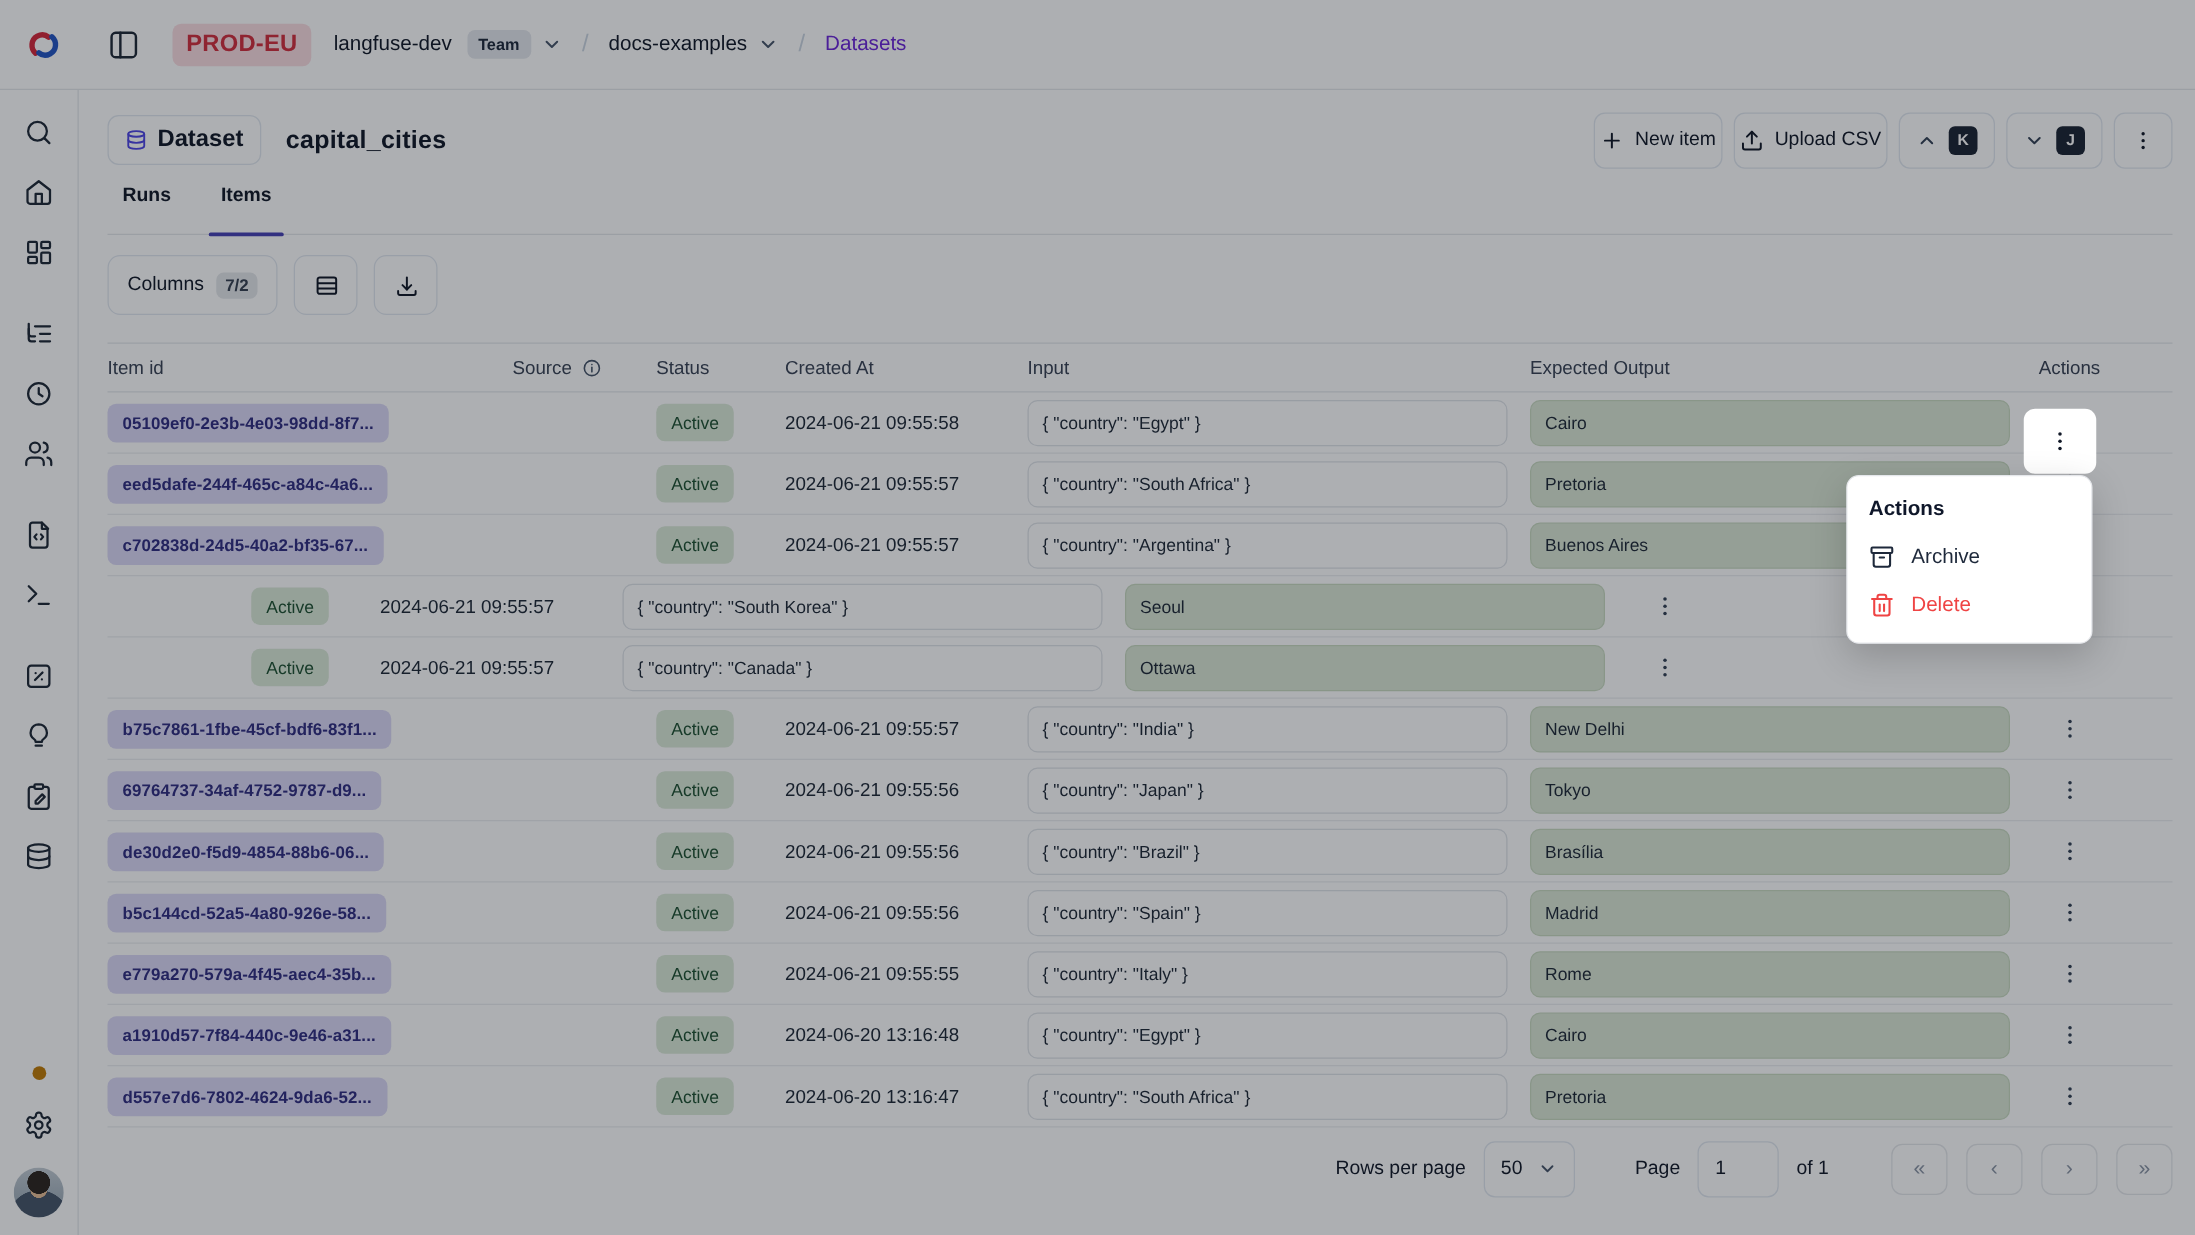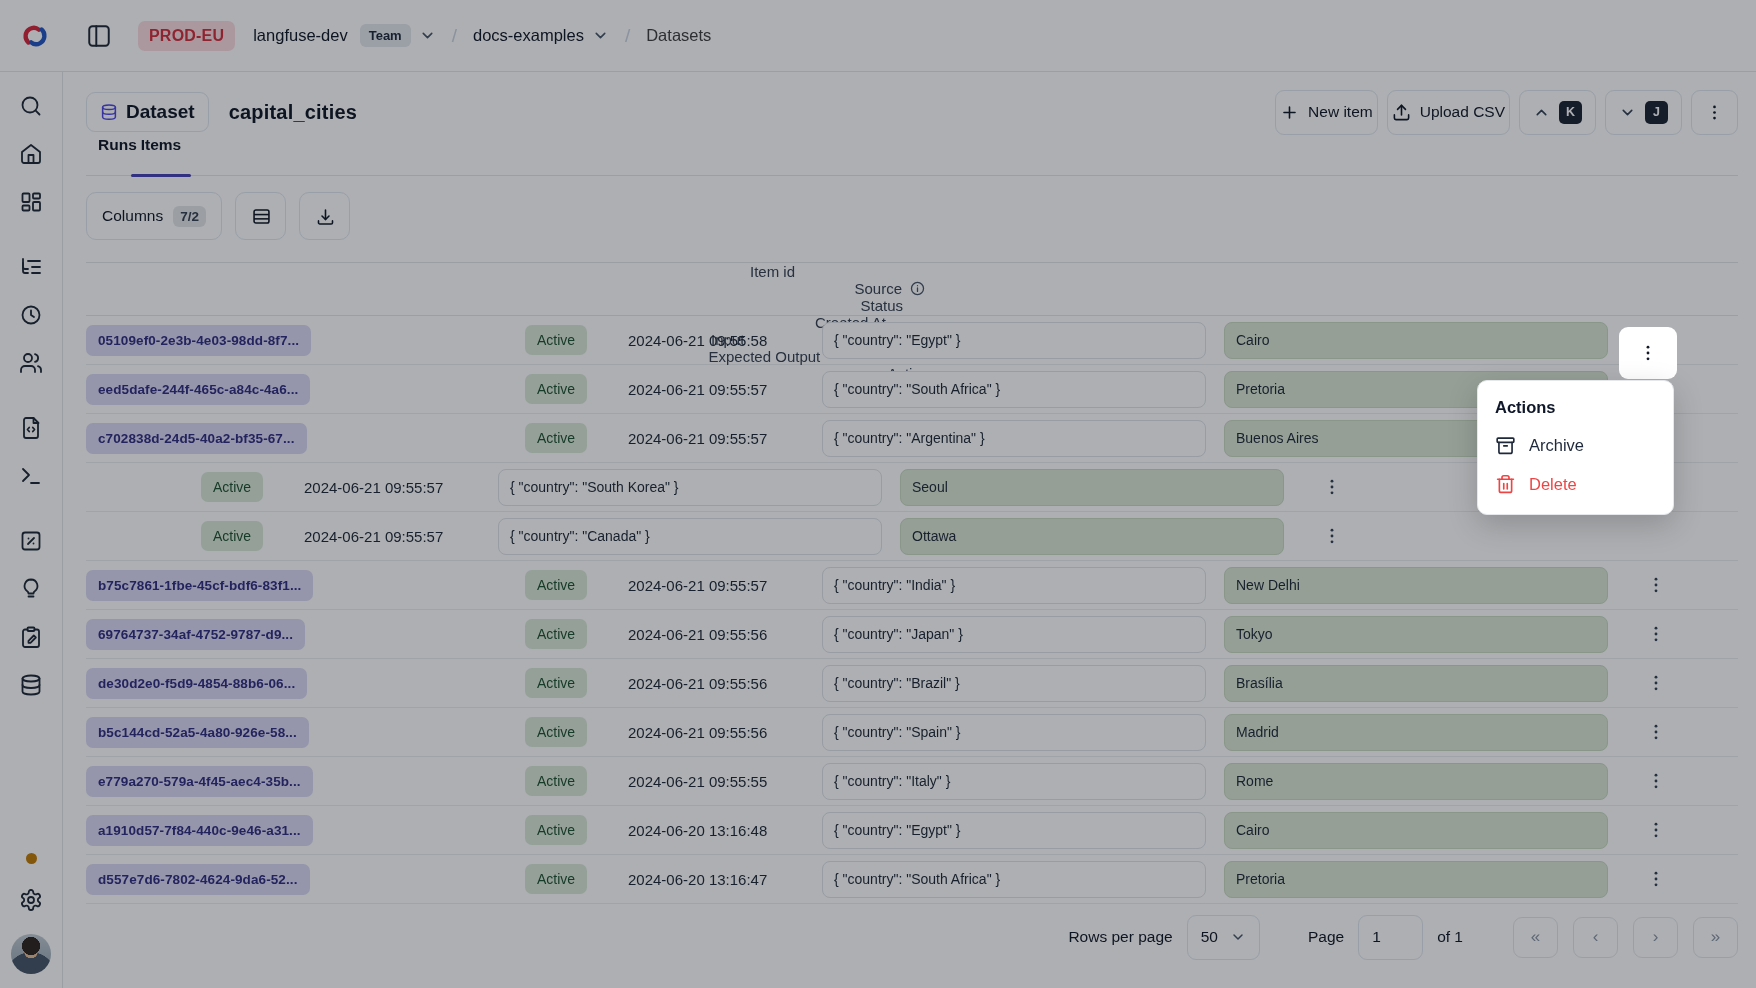--- a/index.html
+++ b/index.html
@@ -6,28 +6,28 @@
   html,body { background:#9ca3af; }
   body { font-family:"Liberation Sans", sans-serif; color:#0f172a; }
   .app { position:relative; width:1756px; height:988px; background:#ffffff; overflow:hidden; }
 
   
   .topbar { position:absolute; top:0; left:0; right:0; height:72px; background:#fff;
             border-bottom:1px solid #e5e7eb; display:flex; align-items:center; padding:0 20px; z-index:2; }
   .logo { width:30px; height:30px; margin-right:32px; display:flex; align-items:center; justify-content:center; cursor:pointer; }
   .icon-btn-plain { background:none; border:none; display:flex; align-items:center; justify-content:center;
                     color:#1f2937; cursor:pointer; padding:4px; border-radius:6px; }
-  .env-badge { margin-left:22px; background:#fbdde2; color:#d32f3e; font-size:16px; font-weight:600;
+  .env-badge { margin-left:22px; background:#fbdde2; color:#d32f3e; font-size:19px; font-weight:600;
                padding:6px 11px; border-radius:7px; letter-spacing:.2px; }
   .crumb-name { margin-left:18px; font-size:16.5px; font-weight:500; color:#111827; }
   .role-badge { margin-left:12px; background:#e4e7ed; color:#1e293b; font-size:13px; font-weight:600;
                 padding:4px 9px; border-radius:6px; }
   .crumb-chevron { margin-left:8px; color:#475569; display:flex; cursor:pointer; }
   .crumb-sep { margin:0 16px; color:#cbd5e1; font-size:19px; font-weight:400; }
-  .crumb-muted { font-size:16.5px; font-weight:500; color:#404040; }
+  .crumb-muted { font-size:16.5px; font-weight:500; color:#6d28d9; }
 
   
   .sidebar { position:absolute; top:72px; left:0; bottom:0; width:63px; background:#fff;
              border-right:1px solid #e5e7eb; display:flex; flex-direction:column; align-items:center;
              padding:22px 0 14px; z-index:2; }
   .nav-icon { width:24px; height:24px; color:#1f2937; margin-bottom:24px; cursor:pointer; flex:none; }
   .nav-gap { height:17px; flex:none; }
   .sidebar-bottom { margin-top:auto; display:flex; flex-direction:column; align-items:center; }
   .status-dot { width:11px; height:11px; border-radius:50%; background:#c17b06; margin-bottom:24px; }
   .gear { width:24px; height:24px; color:#1f2937; cursor:pointer; margin-bottom:22px; }
@@ -48,35 +48,35 @@
   .page-title { margin-left:20px; font-size:20px; font-weight:700; color:#111827; letter-spacing:.2px; }
   .head-actions { margin-left:auto; display:flex; align-items:center; gap:9px; }
   .btn { display:flex; align-items:center; gap:9px; background:#fff; border:1px solid #e2e8f0; border-radius:9px;
          padding:0 4px; height:45px; font-size:15.5px; font-weight:500; color:#111827; cursor:pointer;
          font-family:inherit; }
   .btn svg { flex:none; }
   .kbd { display:inline-flex; align-items:center; justify-content:center; width:23px; height:23px;
          background:#1c2433; color:#fff; border-radius:5px; font-size:12.5px; font-weight:700; }
   .btn.square { padding:0 13px; }
 
-  .tabs { margin-top:0; display:flex; border-bottom:1px solid #e5e7eb; height:40px; padding-left:10px; }
+  .tabs { margin-top:12px; display:flex; gap:36px; border-bottom:1px solid #e5e7eb; height:40px; padding-left:10px; }
   .tab { font-size:15.5px; font-weight:600; color:#111827; padding:0 2px 12px; cursor:pointer; position:relative; }
   .tab.active::after { content:""; position:absolute; left:-8px; right:-8px; bottom:-1.5px; height:3px;
                        background:#4741b5; border-radius:2px; }
 
   .toolbar { margin-top:16px; display:flex; gap:13px; height:48px; }
   .tool-btn { display:flex; align-items:center; gap:10px; border:1px solid #e2e8f0; background:#fff; border-radius:10px;
               padding:0 15px; height:48px; font-size:15.5px; font-weight:500; color:#111827; cursor:pointer; font-family:inherit; }
   .count-chip { background:#e5e7eb; border-radius:6px; padding:3px 7px; font-size:13.5px; font-weight:600; color:#374151; }
   .tool-icon-btn { width:51px; }
 
   
   .table { margin-top:22px; }
   .tr { display:flex; align-items:center; height:49px; border-bottom:1px solid #eceef1; }
-  .thead { height:54px; border-top:1px solid #e5e7eb; border-bottom:1px solid #e5e7eb;flex-direction:column; }
+  .thead { height:40px; border-top:1px solid #e5e7eb; border-bottom:1px solid #e5e7eb; }
   .th { font-size:15px; font-weight:500; color:#394355; display:flex; align-items:center; gap:7px; }
   .td { display:flex; align-items:center; font-size:15px; color:#1f2937; }
   .col-id       { width:324px; flex:none; }
   .col-source   { width:115px; flex:none; }
   .col-status   { width:103px; flex:none; }
   .col-created  { width:194px; flex:none; }
   .col-input    { width:402px; flex:none; }
   .col-expected { width:407px; flex:none; }
   .col-actions  { flex:1; }
   .id-badge { background:#dcd9f6; color:#312e81; font-size:13.5px; font-weight:700; border-radius:7px;

